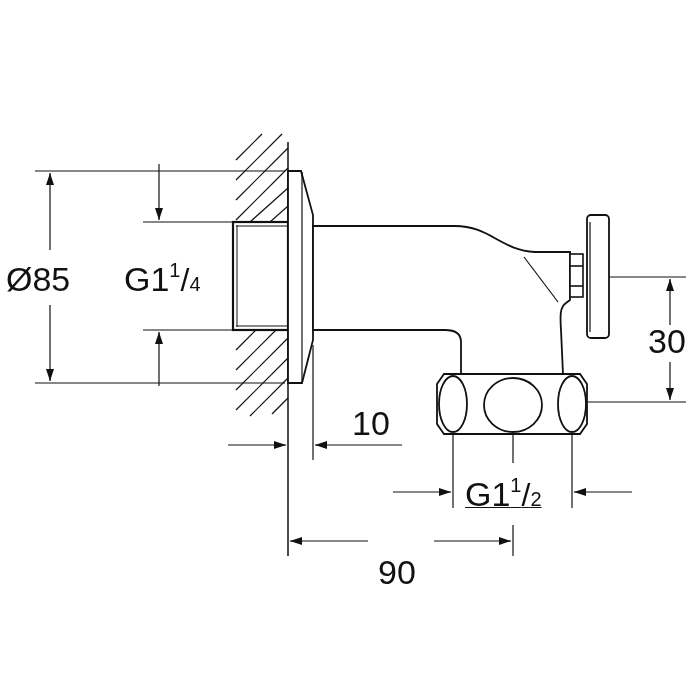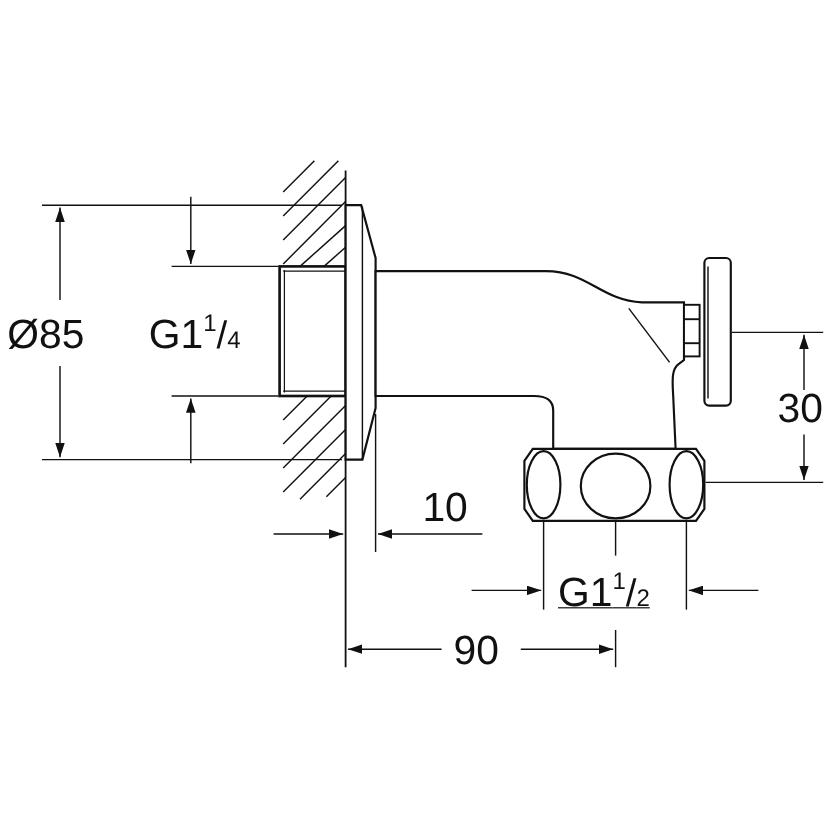--- a/index.html
+++ b/index.html
@@ -116,15 +116,15 @@
 <div class="lbl" style="left:124px;top:262px;">
   <span class="big">G1</span><span class="sup">1</span><span class="slash">/</span><span class="sub">4</span>
 </div>
 
 <div class="lbl big" style="left:352px;top:406px;text-align:center;">10</div>
 
 <div class="lbl" style="left:465px;top:477px;text-decoration:underline;">
   <span class="big">G1</span><span class="sup">1</span><span class="slash">/</span><span class="sub">2</span>
 </div>
 
-<div class="lbl big" style="left:378px;top:525px;">90</div>
+<div class="lbl big" style="left:378px;top:555px;">90</div>
 
 <div class="lbl big" style="left:648px;top:324px;">30</div>
 
 </body></html>

